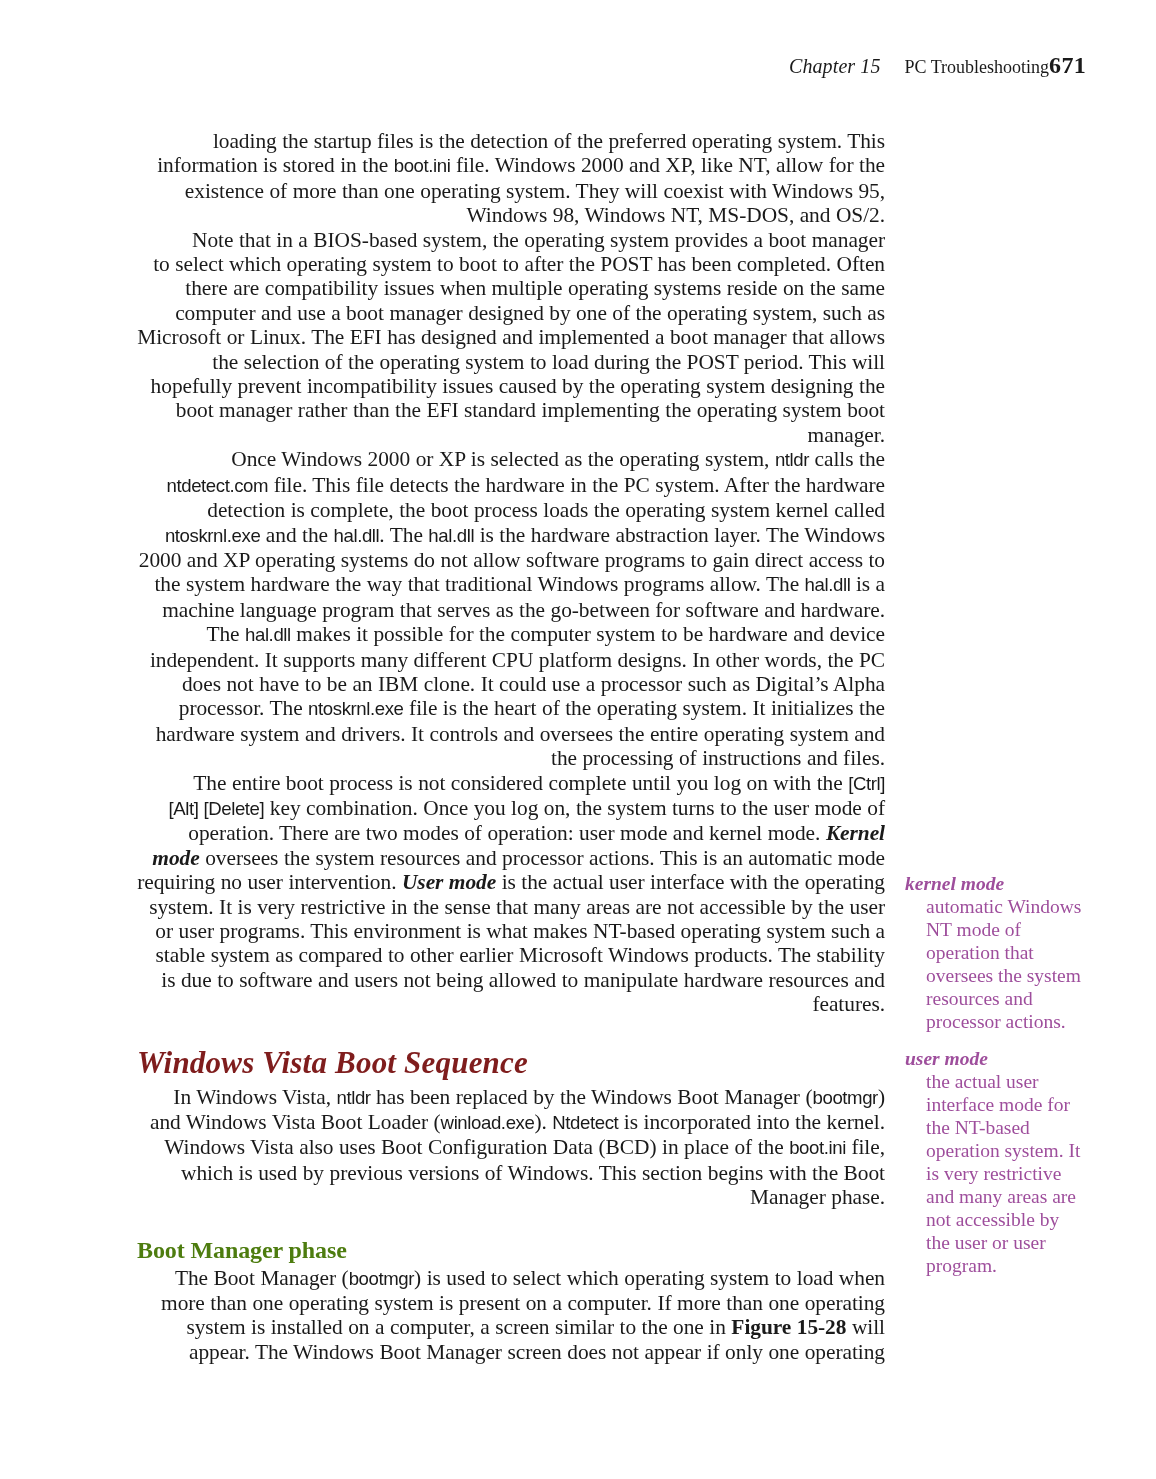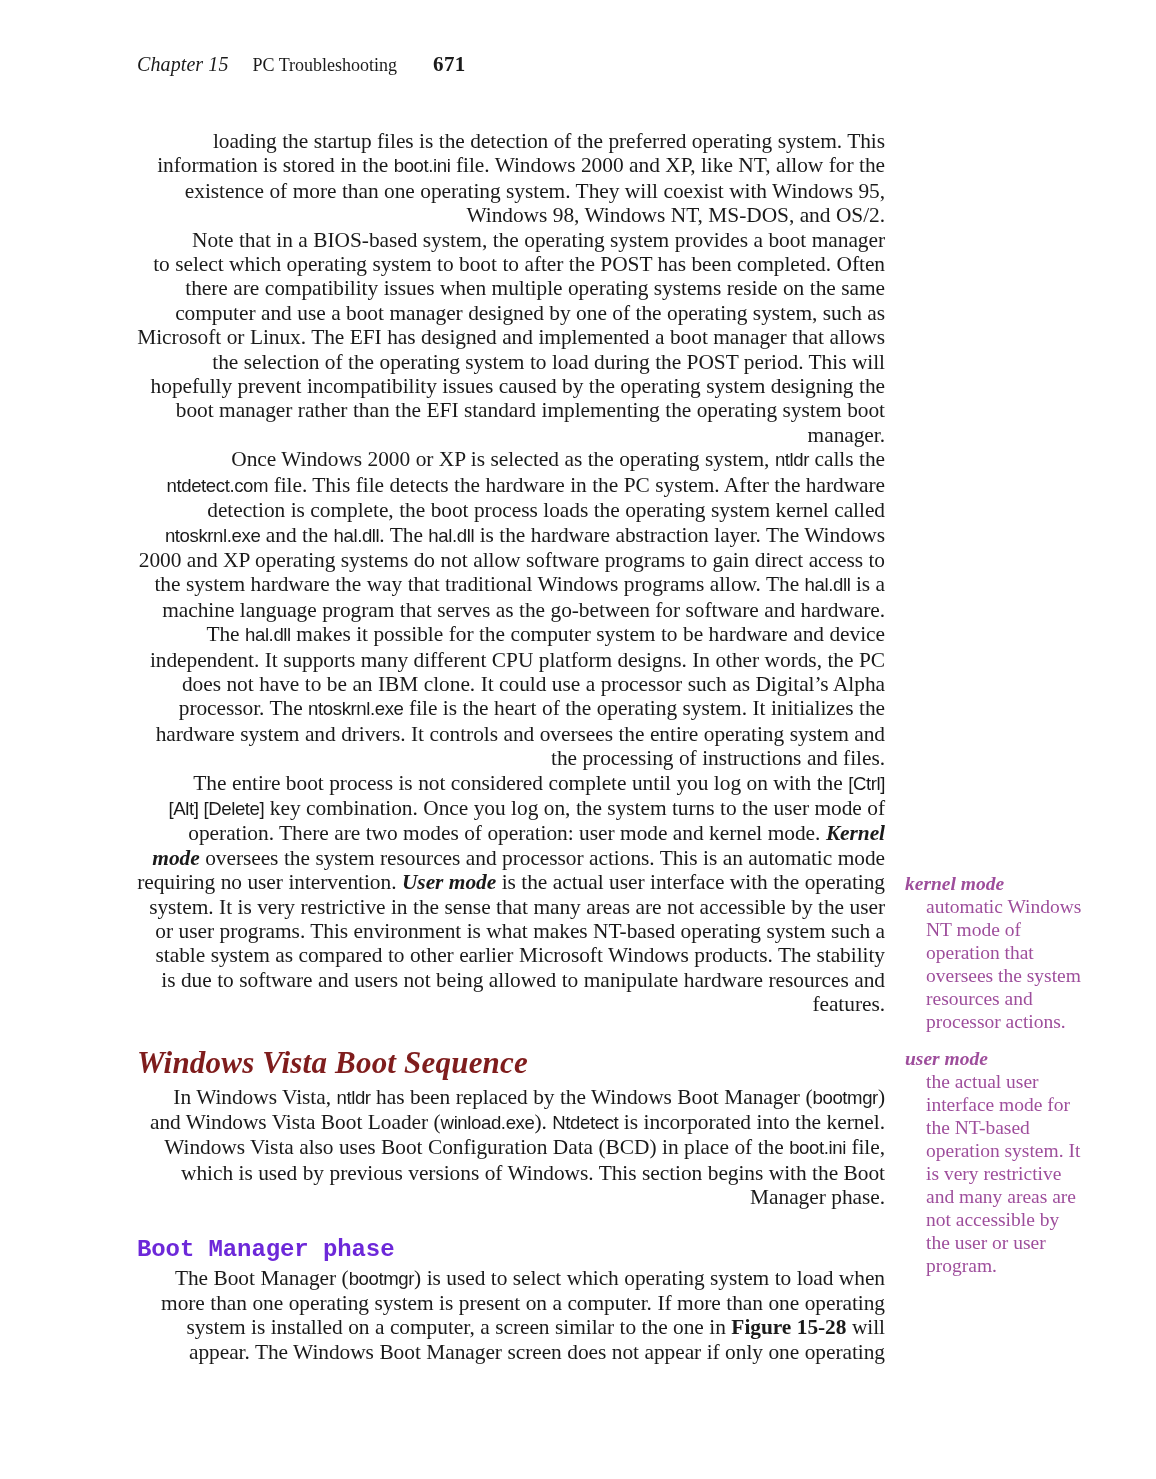--- a/index.html
+++ b/index.html
@@ -18,38 +18,37 @@
   }
 
   
   .running-head {
     position: absolute;
     top: 52px;
     left: 137px;
     right: 70px;
     height: 28px;
     display: flex;
-    justify-content: flex-start;
+    justify-content: flex-end;
     align-items: baseline;
     font-size: 20px;
     white-space: nowrap;
   }
   .rh-chapter {
     font-style: italic;
     font-size: 20px;
     letter-spacing: 0.1px;
   }
   .rh-title {
     font-size: 18px;
     margin-left: 24px;
   }
   .rh-page {
     font-weight: bold;
-    font-size: 21px;
-    margin-left: 36px;
+    font-size: 24px;
     letter-spacing: 0.3px;
   }
 
   
   .body-col {
     position: absolute;
     top: 129px;
     left: 137px;
     width: 748px;
   }
@@ -131,21 +130,21 @@
     <p class="para"><span>Note that in a BIOS-based system, the operating system provides a boot manager to select which operating system to boot to after the POST has been completed. Often there are compatibility issues when multiple operating systems reside on the same computer and use a boot manager designed by one of the operating system, such as Microsoft or Linux. The EFI has designed and implemented a boot manager that allows the selection of the operating system to load during the POST period. This will hopefully prevent incompatibility issues caused by the operating system designing the boot manager rather than the EFI standard implementing the operating system boot manager.</span></p>
 
     <p class="para"><span>Once Windows 2000 or XP is selected as the operating system, </span><span class="mono">ntldr</span><span> calls the </span><span class="mono">ntdetect.com</span><span> file. This file detects the hardware in the PC system. After the hardware detection is complete, the boot process loads the operating system kernel called </span><span class="mono">ntoskrnl.exe</span><span> and the </span><span class="mono">hal.dll</span><span>. The </span><span class="mono">hal.dll</span><span> is the hardware abstraction layer. The Windows 2000 and XP operating systems do not allow software programs to gain direct access to the system hardware the way that traditional Windows programs allow. The </span><span class="mono">hal.dll</span><span> is a machine language program that serves as the go-between for software and hardware. The </span><span class="mono">hal.dll</span><span> makes it possible for the computer system to be hardware and device independent. It supports many different CPU platform designs. In other words, the PC does not have to be an IBM clone. It could use a processor such as Digital’s Alpha processor. The </span><span class="mono">ntoskrnl.exe</span><span> file is the heart of the operating system. It initializes the hardware system and drivers. It controls and oversees the entire operating system and the processing of instructions and files.</span></p>
 
     <p class="para"><span>The entire boot process is not considered complete until you log on with the </span><span class="mono">[Ctrl] [Alt] [Delete]</span><span> key combination. Once you log on, the system turns to the user mode of operation. There are two modes of operation: user mode and kernel mode. </span><span class="bi">Kernel mode</span><span> oversees the system resources and processor actions. This is an automatic mode requiring no user intervention. </span><span class="bi">User mode</span><span> is the actual user interface with the operating system. It is very restrictive in the sense that many areas are not accessible by the user or user programs. This environment is what makes NT-based operating system such a stable system as compared to other earlier Microsoft Windows products. The stability is due to software and users not being allowed to manipulate hardware resources and features.</span></p>
 
     <h2 class="section-head">Windows Vista Boot Sequence</h2>
 
     <p class="para"><span>In Windows Vista, </span><span class="mono">ntldr</span><span> has been replaced by the Windows Boot Manager (</span><span class="mono">bootmgr</span><span>) and Windows Vista Boot Loader (</span><span class="mono">winload.exe</span><span>). </span><span class="mono">Ntdetect</span><span> is incorporated into the kernel. Windows Vista also uses Boot Configuration Data (BCD) in place of the </span><span class="mono">boot.ini</span><span> file, which is used by previous versions of Windows. This section begins with the Boot Manager phase.</span></p>
 
-    <h3 class="sub-head" style="color: #6d28d9; font-family: Liberation Mono, monospace;">Boot Manager phase</h3>
+    <h3 class="sub-head" style="color: #4d7c0f;">Boot Manager phase</h3>
 
     <p class="para"><span>The Boot Manager (</span><span class="mono">bootmgr</span><span>) is used to select which operating system to load when more than one operating system is present on a computer. If more than one operating system is installed on a computer, a screen similar to the one in </span><span class="b">Figure 15-28</span><span> will appear. The Windows Boot Manager screen does not appear if only one operating</span></p>
 
   </div>
 
   <div class="margin-col" style="color: rgb(158, 78, 156);">
     <div class="gloss-entry">
       <span class="gloss-term">kernel mode</span>
       <span class="gloss-def">automatic Windows NT mode of operation that oversees the system resources and processor actions.</span>
     </div>

